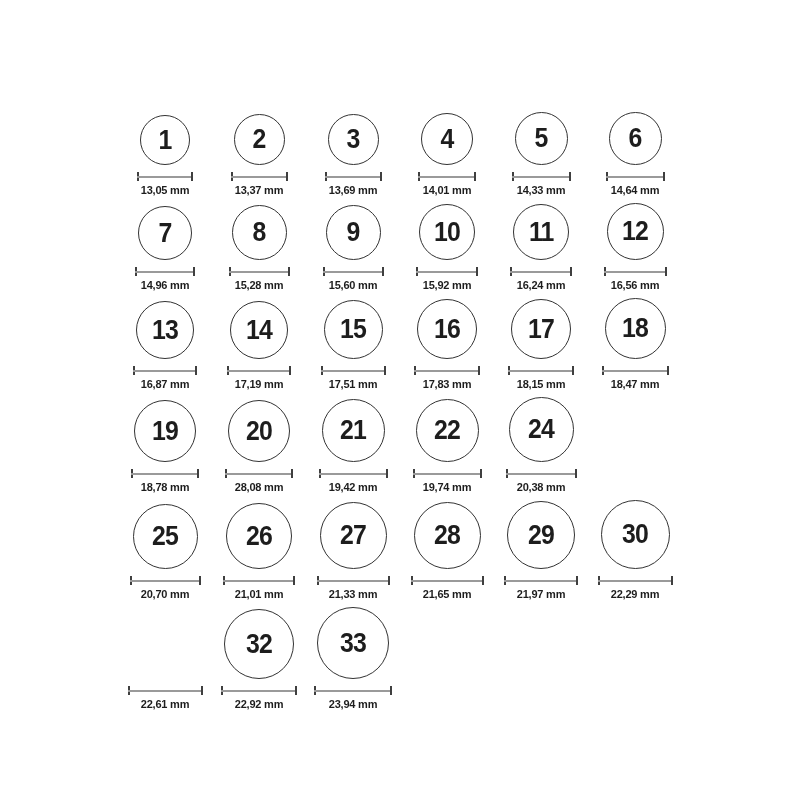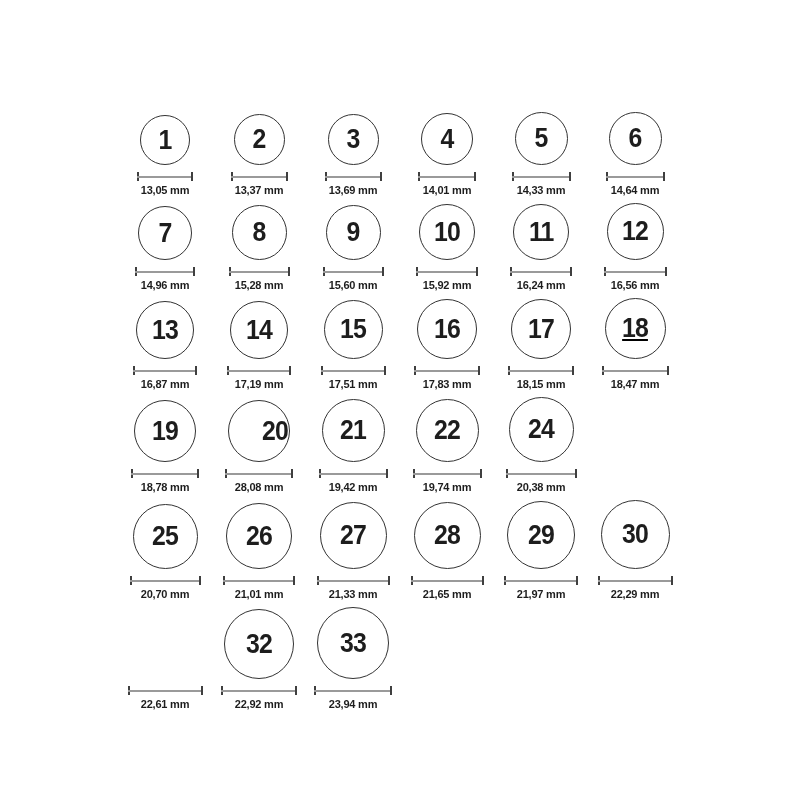--- a/index.html
+++ b/index.html
@@ -267,21 +267,21 @@
       <span class="ring-number">17</span>
     </div>
     <div class="ruler" style="width: 66px;">
       <span class="ruler-tick left"></span>
       <span class="ruler-line"></span>
       <span class="ruler-tick right"></span>
     </div>
     <div class="diameter-label">18,15 mm</div>
   </div>
       <div class="ring-cell">
-    <div class="ring-circle" style="width: 61px; height: 61px; text-decoration: underline;">
+    <div class="ring-circle" style="width: 61px; height: 61px;">
       <span class="ring-number">18</span>
     </div>
     <div class="ruler" style="width: 67px;">
       <span class="ruler-tick left"></span>
       <span class="ruler-line"></span>
       <span class="ruler-tick right"></span>
     </div>
     <div class="diameter-label">18,47 mm</div>
   </div>
     </div>
@@ -291,21 +291,21 @@
       <span class="ring-number">19</span>
     </div>
     <div class="ruler" style="width: 68px;">
       <span class="ruler-tick left"></span>
       <span class="ruler-line"></span>
       <span class="ruler-tick right"></span>
     </div>
     <div class="diameter-label">18,78 mm</div>
   </div>
       <div class="ring-cell">
-    <div class="ring-circle" style="width: 62px; height: 62px; justify-content: flex-end;">
+    <div class="ring-circle" style="width: 62px; height: 62px;">
       <span class="ring-number">20</span>
     </div>
     <div class="ruler" style="width: 68px;">
       <span class="ruler-tick left"></span>
       <span class="ruler-line"></span>
       <span class="ruler-tick right"></span>
     </div>
     <div class="diameter-label">28,08 mm</div>
   </div>
       <div class="ring-cell">

